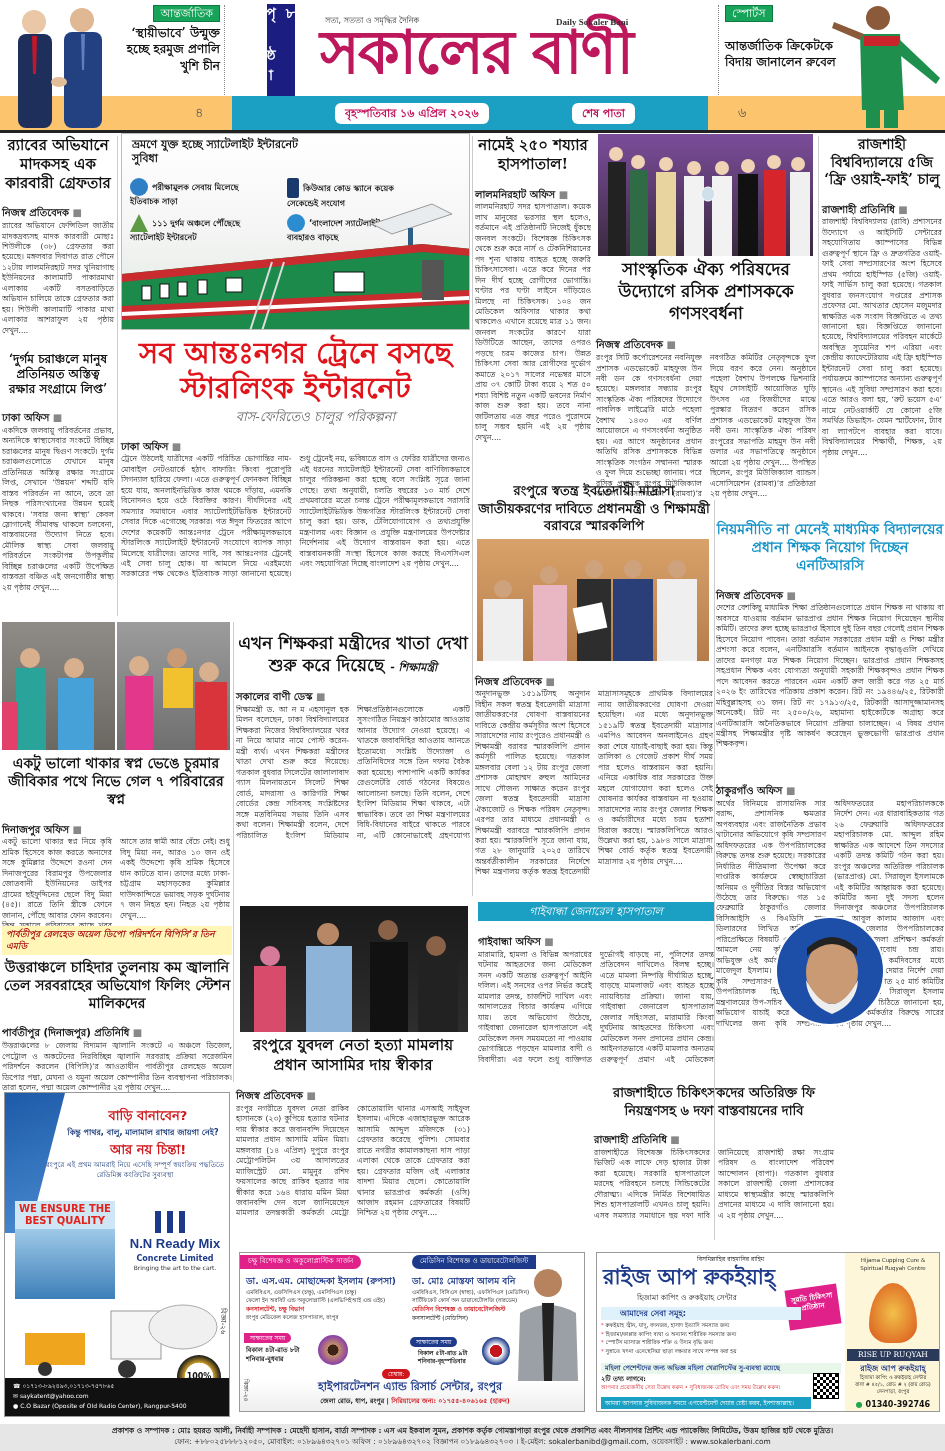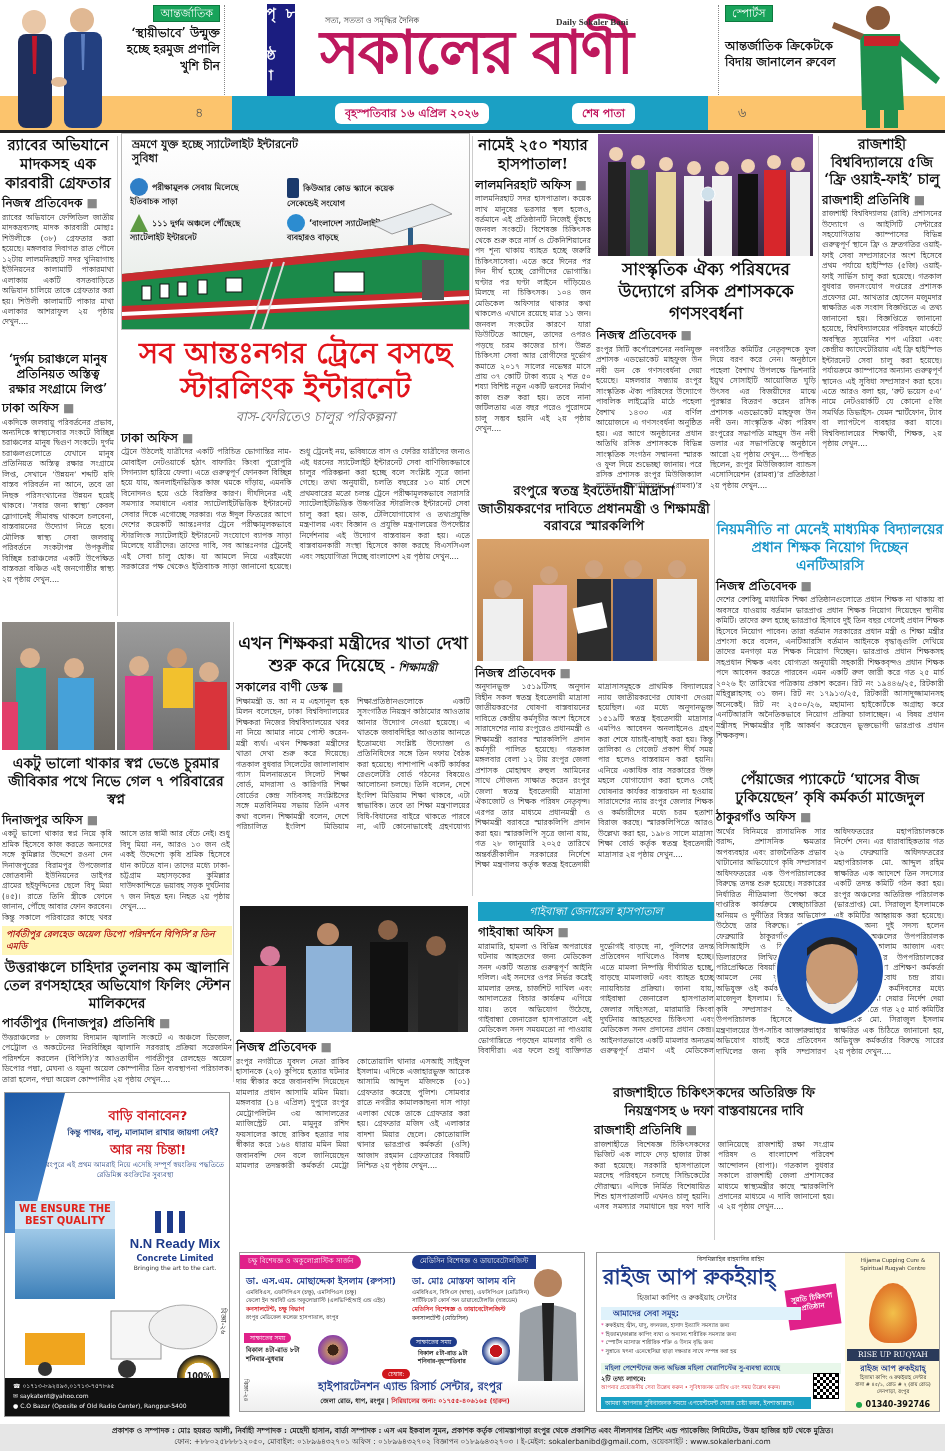--- a/index.html
+++ b/index.html
@@ -1,19 +1,19 @@
 <!DOCTYPE html>
 <html><head>
 <meta charset="utf-8">
 <style>
 *{box-sizing:border-box;margin:0;padding:0}
 body{width:945px;height:1451px;background:#fff;font-family:"DejaVu Sans",sans-serif;color:#111;position:relative;overflow:hidden;font-size:8px;line-height:1.38}
 .abs{position:absolute}
 .head{font-family:"DejaVu Serif",serif;font-weight:bold;text-align:center;color:#111;line-height:1.25}
-.byline{font-weight:bold;font-size:12px;margin:3px 0 1px}
+.byline{font-weight:bold;font-size:10px;margin:14px 0 1px}
 .byline::after{content:" ■";color:#888}
 .body{font-size:7.6px;text-align:justify;color:#222}
 .cols2{column-count:2;column-gap:8px}
 .ph{background:linear-gradient(135deg,#6a6f78,#3b3f46);overflow:hidden}
 .rule{border-left:1px solid #ccc}
 .band-l{left:0;top:96px;width:232px;height:34px;background:#fcc46d}
 .band-m{left:232px;top:96px;width:476px;height:34px;background:#1ba0c4}
 .band-r{left:708px;top:96px;width:237px;height:34px;background:#fcc46d}
 .tag{background:#18a35a;color:#fff;font-size:11px;padding:0 6px;border:1px solid #0d7a3f;display:inline-block}
 .pill{background:#fff;border-radius:6px;color:#c0115a;font-size:11px;padding:3px 10px;font-weight:bold}
@@ -181,21 +181,20 @@
   <div class="body cols2" style="height:214px;overflow:hidden">অনুদানভুক্ত ১৫১৯টিসহ অনুদান বিহীন সকল স্বতন্ত্র ইবতেদায়ী মাদ্রাসা জাতীয়করণের ঘোষণা বাস্তবায়নের দাবিতে কেন্দ্রীয় কর্মসূচীর অংশ হিসেবে সারাদেশের ন্যায় রংপুরেও প্রধানমন্ত্রী ও শিক্ষামন্ত্রী বরাবর স্মারকলিপি প্রদান কর্মসূচী পালিত হয়েছে। গতকাল মঙ্গলবার বেলা ১২ টায় রংপুর জেলা প্রশাসক মোহাম্মদ রুহুল আমিনের সাথে সৌজন্য সাক্ষাত করেন রংপুর জেলা স্বতন্ত্র ইবতেদায়ী মাদ্রাসা ঐক্যজোট ও শিক্ষক পরিষদ নেতৃবৃন্দ। এরপর তার মাধ্যমে প্রধানমন্ত্রী ও শিক্ষামন্ত্রী বরাবরে স্মারকলিপি প্রদান করা হয়। স্মারকলিপি সূত্রে জানা যায়, গত ২৮ জানুয়ারি ২০২৫ তারিখে অন্তর্বর্তীকালীন সরকারের নির্দেশে শিক্ষা মন্ত্রণালয় কর্তৃক স্বতন্ত্র ইবতেদায়ী মাদ্রাসাসমূহকে প্রাথমিক বিদ্যালয়ের ন্যায় জাতীয়করণের ঘোষণা দেওয়া হয়েছিল। এর মধ্যে অনুদানভুক্ত ১৫১৯টি স্বতন্ত্র ইবতেদায়ী মাদ্রাসার এমপিও আবেদন অনলাইনেও গ্রহণ করা শেষে যাচাই-বাছাই করা হয়। কিন্তু তালিকা ও গেজেট প্রকাশ দীর্ঘ সময় পার হলেও বাস্তবায়ন করা হয়নি। এনিয়ে একাধিক বার সরকারের উক্ত মহলে যোগাযোগ করা হলেও সেই ঘোষনার কার্যকর বাস্তবায়ন না হওয়ায় সারাদেশের ন্যায় রংপুর জেলার শিক্ষক ও কর্মচারীদের মধ্যে চরম হতাশা বিরাজ করছে। স্মারকলিপিতে আরও উল্লেখ্য করা হয়, ১৯৮৪ সালে মাদ্রাসা শিক্ষা বোর্ড কর্তৃক স্বতন্ত্র ইবতেদায়ী মাদ্রাসার ২য় পৃষ্ঠায় দেখুন....</div>
 </div>
 
 <div class="abs" style="left:716px;top:520px;width:228px;">
   <div class="head" style="font-size:14px;color:#1594c9;line-height:1.3">নিয়মনীতি না মেনেই মাধ্যমিক বিদ্যালয়ের প্রধান শিক্ষক নিয়োগ দিচ্ছেন এনটিআরসি</div>
   <div class="byline">নিজস্ব প্রতিবেদক</div>
   <div class="body" style="height:144px;overflow:hidden">দেশের বেশকিছু মাধ্যমিক শিক্ষা প্রতিষ্ঠানগুলোতে প্রধান শিক্ষক না থাকায় বা অবসরে যাওয়ায় বর্তমান ভারপ্রাপ্ত প্রধান শিক্ষক নিয়োগ দিয়েছেন স্থানীয় কমিটি। তাদের রুল হচ্ছে ভারপ্রাপ্ত হিসাবে দুই তিন বছর গেলেই প্রধান শিক্ষক হিসেবে নিয়োগ পাবেন। তারা বর্তমান সরকারের প্রধান মন্ত্রী ও শিক্ষা মন্ত্রীর প্রশংসা করে বলেন, এনটিআরসি বর্তমান আইনকে বৃদ্ধাঙ্গুলি দেখিয়ে তাদের মনগড়া মত শিক্ষক নিয়োগ দিচ্ছেন। ভারপ্রাপ্ত প্রধান শিক্ষকসহ সহপ্রধান শিক্ষক এবং যোগ্যতা অনুযায়ী সহকারী শিক্ষকবৃন্দও প্রধান শিক্ষক পদে আবেদন করতে পারবেন এমন একটি রুল জারী করে গত ২৫ মার্চ ২০২৬ ইং তারিখের পত্রিকায় প্রকাশ করেন। রিট নং ১৯৪৪৬/২৫, রিটকারী মহিবুল্লাহসহ ৩১ জন। রিট নং ১৭৯১৩/২৫, রিটকারী আসাদুজ্জামানসহ অনেকেই। রিট নং ২৫০০/২৬, মহামান্য হাইকোর্টকে অগ্রাহ্য করে এনটিআরসি অনৈতিকভাবে নিয়োগ প্রক্রিয়া চালাচ্ছেন। এ বিষয় প্রধান মন্ত্রীসহ শিক্ষামন্ত্রীর দৃষ্টি আকর্ষণ করেছেন ভুক্তভোগী ভারপ্রাপ্ত প্রধান শিক্ষকবৃন্দ।</div>
 </div>
 
 <div class="abs" style="left:716px;top:770px;width:228px;">
-  <div class="head" style="font-size:14px;line-height:1.3">পেঁয়াজের প্যাকেটে ‘ঘাসের বীজ ঢুকিয়েছেন’ কৃষি কর্মকর্তা মাজেদুল</div>
   <div class="byline">ঠাকুরগাঁও অফিস</div>
   <div class="body cols2" style="height:452px;overflow:hidden">অর্থের বিনিময়ে রাসায়নিক সার বরাদ্দ, প্রশাসনিক ক্ষমতার অপব্যবহার এবং রাজনৈতিক প্রভাব খাটানোর অভিযোগে কৃষি সম্প্রসারণ অধিদফতরের এক উপপরিচালকের বিরুদ্ধে তদন্ত শুরু হয়েছে। সরকারের নির্ধারিত নীতিমালা উপেক্ষা করে দাপ্তরিক কার্যক্রমে স্বেচ্ছাচারিতা অনিয়ম ও দুর্নীতির বিস্তর অভিযোগ উঠেছে তার বিরুদ্ধে। গত ১৫ ফেব্রুয়ারি ঠাকুরগাঁও জেলার বিসিআইসি ও বিএডিসি সার ডিলারদের লিখিত অভিযোগের পরিপ্রেক্ষিতে বিষয়টি গুরুত্বের সঙ্গে আমলে নেয় কৃষি মন্ত্রণালয়। অভিযুক্ত ওই কর্মকর্তার নাম মো. মাজেদুল ইসলাম। তিনি ঠাকুরগাঁও কৃষি সম্প্রসারণ অধিদফতরের উপপরিচালক হিসেবে কর্মরত মন্ত্রণালয়ের উপ-সচিব আক্তারুন্নাহার অভিযোগ যাচাই করে প্রতিবেদন দাখিলের জন্য কৃষি সম্প্রসারণ অধিদফতরের মহাপরিচালককে নির্দেশ দেন। এর ধারাবাহিকতায় গত ২৬ ফেব্রুয়ারি অধিদফতরের মহাপরিচালক মো. আব্দুল রহিম স্বাক্ষরিত এক আদেশে তিন সদস্যের একটি তদন্ত কমিটি গঠন করা হয়। রংপুর অঞ্চলের অতিরিক্ত পরিচালক (ভারপ্রাপ্ত) মো. সিরাজুল ইসলামকে এই কমিটির আহ্বায়ক করা হয়েছে। কমিটির অন্য দুই সদস্য হলেন দিনাজপুর অঞ্চলের উপপরিচালক মো. আবুল কালাম আজাদ এবং পঞ্চগড় জেলার উপপরিচালকের কার্যালয়ের জেলা প্রশিক্ষণ কর্মকর্তা (ভারপ্রাপ্ত) সুবোধ চন্দ্র রায়। কমিটিকে ১০ কর্মদিবসের মধ্যে প্রতিবেদন জমা দেয়ার নির্দেশ দেয়া হয়। পরবর্তীতে গত ২৫ মার্চ কমিটির আহ্বায়ক মো. সিরাজুল ইসলাম স্বাক্ষরিত এক চিঠিতে জানানো হয়, অভিযুক্ত কর্মকর্তার বিরুদ্ধে সারের ২য় পৃষ্ঠায় দেখুন....</div>
 </div>
 <div class="abs" style="left:775px;top:916px;width:110px;height:110px;border-radius:50%;background:#1d4fa8;border:2px solid #fff;overflow:hidden">
   <svg width="110" height="110" viewBox="0 0 110 110">
     <ellipse cx="55" cy="54" rx="26" ry="32" fill="#c99a74"></ellipse>
       <path d="M29 62 Q55 110 81 62 Q80 86 55 96 Q30 86 29 62 Z" fill="#eee"></path>
       <path d="M30 38 Q55 14 80 38 L80 30 Q55 8 30 30 Z" fill="#222"></path>
   </svg>
 </div>
@@ -228,38 +227,39 @@
 </div>
 
 <div class="abs" style="left:236px;top:632px;width:234px;">
   <div class="head" style="font-size:17px;line-height:1.3"><span>এখন শিক্ষকরা মন্ত্রীদের খাতা দেখা শুরু করে দিয়েছে</span> <span style="font-size:11px;font-style:italic">- শিক্ষামন্ত্রী</span></div>
   <div class="byline">সকালের বাণী ডেস্ক</div>
   <div class="body cols2" style="height:146px;overflow:hidden">শিক্ষামন্ত্রী ড. আ ন ম এহসানুল হক মিলন বলেছেন, ঢাকা বিশ্ববিদ্যালয়ের শিক্ষকরা নিজের বিশ্ববিদ্যালয়ের খবর না নিয়ে আমার নামে পোস্ট করেন- মন্ত্রী ব্যর্থ। এখন শিক্ষকরা মন্ত্রীদের খাতা দেখা শুরু করে দিয়েছে। গতকাল বুধবার সিলেটের জালালাবাদ গ্যাস মিলনায়তনে সিলেট শিক্ষা বোর্ড, মাদরাসা ও কারিগরি শিক্ষা বোর্ডের কেন্দ্র সচিবসহ সংশ্লিষ্টদের সঙ্গে মতবিনিময় সভায় তিনি এসব কথা বলেন। শিক্ষামন্ত্রী বলেন, দেশে পরিচালিত ইংলিশ মিডিয়াম শিক্ষাপ্রতিষ্ঠানগুলোকে একটি সুসংগঠিত নিয়ন্ত্রণ কাঠামোর আওতায় আনার উদ্যোগ নেওয়া হয়েছে। এ খাতকে জবাবদিহির আওতায় আনতে ইতোমধ্যে সংশ্লিষ্ট উদ্যোক্তা ও প্রতিনিধিদের সঙ্গে তিন দফায় বৈঠক করা হয়েছে। পাশাপাশি একটি কার্যকর রেগুলেটরি বোর্ড গঠনের বিষয়েও আলোচনা চলছে। তিনি বলেন, দেশে ইংলিশ মিডিয়াম শিক্ষা থাকবে, এটা স্বাভাবিক। তবে তা শিক্ষা মন্ত্রণালয়ের বিধি-বিধানের বাইরে থাকতে পারবে না, এটি কোনোভাবেই গ্রহণযোগ্য নয়। শিক্ষামন্ত্রী বলেন, শিক্ষা ব্যবস্থাকে আধুনিক ও যুগোপযোগী করতে সরকার ইতোমধ্যে বিভিন্ন উদ্যোগ নিয়েছে। এর মধ্যে রয়েছে কারিকুলাম সংস্কার, শিক্ষকদের প্রশিক্ষণ ২য় পৃষ্ঠায় দেখুন....</div>
 </div>
 
 <div class="abs" style="left:2px;top:926px;width:230px;">
   <div style="background:#fff6b8;font-style:italic;color:#b01a1a;font-size:9px;padding:2px 4px;font-weight:bold">পার্বতীপুর রেলহেড অয়েল ডিপো পরিদর্শনে বিপিসি’র তিন এমডি</div>
-  <div class="head" style="font-size:14px;line-height:1.3;margin-top:3px">উত্তরাঞ্চলে চাহিদার তুলনায় কম জ্বালানি তেল রণসহাহের অভিযোগ ফিলিং স্টেশন মালিকদের</div>
+  <div class="head" style="font-size:14px;line-height:1.3;margin-top:3px">উত্তরাঞ্চলে চাহিদার তুলনায় কম জ্বালানি তেল সরবরাহের অভিযোগ ফিলিং স্টেশন মালিকদের</div>
   <div class="byline">পার্বতীপুর (দিনাজপুর) প্রতিনিধি</div>
   <div class="body" style="height:56px;overflow:hidden">উত্তরাঞ্চলের ৮ জেলায় বিদ্যমান জ্বালানি সংকটে এ অঞ্চলে ডিজেল, পেট্রোল ও অকটেনের নিরবিচ্ছিন্ন জ্বালানি সরবরাহ প্রক্রিয়া সরেজমিন পরিদর্শনে করলেন (বিপিসি)’র আওতাধীন পার্বতীপুর রেলহেড অয়েল ডিপোর পদ্মা, মেঘনা ও যমুনা অয়েল কোম্পানীর তিন ব্যবস্থাপনা পরিচালক। তারা হলেন, পদ্মা অয়েল কোম্পানীর ২য় পৃষ্ঠায় দেখুন....</div>
 </div>
 
 <div class="abs ph" style="left:240px;top:906px;width:228px;height:126px;background:linear-gradient(#1a1a1a,#2e2e2e)">
   <svg width="228" height="126" viewBox="0 0 228 126">
     <circle cx="30" cy="50" r="10" fill="#d67a9a"></circle>
       <rect x="14" y="60" width="32" height="66" fill="#d94b6a"></rect>
     <circle cx="88" cy="28" r="11" fill="#b88766"></circle>
       <rect x="66" y="40" width="46" height="86" fill="#8eb3d9"></rect>
     <circle cx="148" cy="24" r="10" fill="#8a6247"></circle>
       <rect x="130" y="36" width="38" height="90" fill="#111"></rect>
     <circle cx="196" cy="40" r="10" fill="#8a6247"></circle>
       <rect x="178" y="52" width="40" height="74" fill="#222"></rect>
   </svg>
 </div>
 <div class="abs" style="left:236px;top:1036px;width:234px;">
+  <div class="head" style="font-size:15px;line-height:1.3">রংপুরে যুবদল নেতা হত্যা মামলায় প্রধান আসামির দায় স্বীকার</div>
   <div class="byline">নিজস্ব প্রতিবেদক</div>
   <div class="body cols2" style="height:136px;overflow:hidden">রংপুর নগরীতে যুবদল নেতা রাকিব হাসানকে (২৩) কুপিয়ে হত্যার ঘটনার দায় স্বীকার করে জবানবন্দি দিয়েছেন মামলার প্রধান আসামি মমিন মিয়া। মঙ্গলবার (১৪ এপ্রিল) দুপুরে রংপুর মেট্রোপলিটন ৩য় আদালতের ম্যাজিস্ট্রেট মো. মামুনুর রশিদ ফয়সালের কাছে রাকিব হত্যার দায় স্বীকার করে ১৬৪ ধারায় মমিন মিয়া জবানবন্দি দেন বলে জানিয়েছেন মামলার তদন্তকারী কর্মকর্তা মেট্রো কোতোয়ালি থানার এসআই সাইফুল ইসলাম। এদিকে এজাহারভুক্ত আরেক আসামি আব্দুল মজিদকে (৩১) গ্রেফতার করেছে পুলিশ। সোমবার রাতে নগরীর কামালকাছনা দাস পাড়া এলাকা থেকে তাকে গ্রেফতার করা হয়। গ্রেফতার মজিদ ওই এলাকার বাদশা মিয়ার ছেলে। কোতোয়ালি থানার ভারপ্রাপ্ত কর্মকর্তা (ওসি) আজাদ রহমান গ্রেফতারের বিষয়টি নিশ্চিত ২য় পৃষ্ঠায় দেখুন....</div>
 </div>
 
 <div class="abs" style="left:478px;top:902px;width:236px;">
   <div style="background:#1ba0c4;color:#fff;font-style:italic;font-size:11px;text-align:center;padding:2px 0">গাইবান্ধা জেনারেল হাসপাতাল</div>
   <div class="byline">গাইবান্ধা অফিস</div>
   <div class="body cols2" style="height:116px;overflow:hidden">মারামারি, হামলা ও বিভিন্ন অপরাধের ঘটনায় আহতদের জন্য মেডিকেল সনদ একটি অত্যন্ত গুরুত্বপূর্ণ আইনি দলিল। এই সনদের ওপর নির্ভর করেই মামলার তদন্ত, চার্জশিট দাখিল এবং আদালতের বিচার কার্যক্রম এগিয়ে যায়। তবে অভিযোগ উঠেছে, গাইবান্ধা জেনারেল হাসপাতালে এই মেডিকেল সনদ সময়মতো না পাওয়ায় ভোগান্তিতে পড়ছেন মামলার বাদী ও বিবাদীরা। এর ফলে শুধু ব্যক্তিগত দুর্ভোগই বাড়ছে না, পুলিশের তদন্ত প্রতিবেদন দাখিলেও বিলম্ব হচ্ছে। এতে মামলা নিষ্পত্তি দীর্ঘায়িত হচ্ছে, বাড়ছে মামলাজট এবং ব্যাহত হচ্ছে ন্যায়বিচার প্রক্রিয়া। জানা যায়, গাইবান্ধা জেনারেল হাসপাতাল জেলার সহিংসতা, মারামারি কিংবা দুর্ঘটনায় আহতদের চিকিৎসা এবং মেডিকেল সনদ প্রদানের প্রধান কেন্দ্র। আইনগতভাবে একটি মামলার অন্যতম গুরুত্বপূর্ণ প্রমাণ এই মেডিকেল রিপোর্ট। কিন্তু অভিযোগ উঠেছে ২য় পৃষ্ঠায় দেখুন....</div>
 </div>
 
@@ -328,21 +328,21 @@
   <div style="position:absolute;left:20px;top:126px;width:300px;text-align:center;font-size:11px;font-weight:bold;color:#1e3a8a">হাইপারটেনশন এ্যান্ড রিসার্চ সেন্টার, রংপুর</div>
   <div style="position:absolute;left:40px;top:144px;width:270px;text-align:center;font-size:6.5px;font-weight:bold"><span>জেলা রোড, ধাপ, রংপুর</span> | <span style="color:#d0171d">সিরিয়ালের জন্য: ০১৭৫৫-৪০৬১৬৫ (হারুন)</span></div>
   <div style="position:absolute;left:2px;top:126px;writing-mode:vertical-rl;font-size:6px">বিজ্ঞা-২৪</div>
 </div>
 
 <div class="abs ad" style="left:596px;top:1252px;width:344px;height:160px;background:#fff;overflow:hidden">
   <div style="position:absolute;left:100px;top:2px;font-size:6px">বিসমিল্লাহির রাহমানির রাহিম</div>
   <div style="position:absolute;left:6px;top:10px;font-size:21px;font-weight:bold;color:#1e3a8a;font-family:'DejaVu Serif',serif">রাইজ আপ রুকইয়াহ্</div>
   <div style="position:absolute;left:40px;top:40px;font-size:7.5px">হিজামা কাপিং ও রুকইয়াহ সেন্টার</div>
   <div style="position:absolute;left:190px;top:34px;width:52px;height:40px;background:#e0218a;color:#fff;font-size:7px;font-weight:bold;text-align:center;padding-top:7px;transform:rotate(-8deg);line-height:1.3">সুন্নতি চিকিৎসা প্রতিষ্ঠান</div>
-  <div style="position:absolute;left:4px;top:54px;width:200px;background:#dff2fb;font-size:8px;font-weight:bold;color:#1e3a8a;padding:1px 12px">আমাদের সেবা সমূহ:</div>
+  <div style="position:absolute;left:4px;top:54px;width:200px;background:#dff2fb;font-size:8px;font-weight:bold;color:#1e3a8a;padding:1px 19px">আমাদের সেবা সমূহ:</div>
   <ul style="position:absolute;left:4px;top:68px;width:244px;list-style:none;font-size:5.5px;line-height:1.55">
     <li><span style="color:#e0218a">* </span><span>রুকইয়াহ জ্বীন, যাদু, বদনজর, হাসাদ ইত্যাদি সমস্যার জন্য</span></li>
     <li><span style="color:#e0218a">* </span><span>হিজামা/কাপ্পার কাপিং ব্যথা ও অন্যান্য শারীরিক সমস্যার জন্য</span></li>
     <li><span style="color:#e0218a">* </span><span>স্পোর্টস ম্যাসাজ শারীরিক শক্তি ও উদ্যম বৃদ্ধি জন্য</span></li>
     <li><span style="color:#e0218a">* </span><span>সুন্নাতে খৎনা এনেস্থেসিয়া ছাড়া দক্ষতার সাথে সম্পন্ন করা হয়</span></li>
   </ul>
   <div style="position:absolute;left:4px;top:110px;width:240px;background:#e8f7ea;font-size:6.5px;font-weight:bold;color:#1e3a8a;padding:1px 4px">মহিলা পেশেন্টদের জন্য অভিজ্ঞ মহিলা থেরাপিস্টের সু-ব্যবস্থা রয়েছে</div>
   <div style="position:absolute;left:4px;top:122px;font-size:6.5px;font-weight:bold">২টি তথ্য লাগবে:</div>
   <div style="position:absolute;left:4px;top:131px;width:210px;font-size:5.3px;color:#d0171d">আপনার প্রয়োজনীয় সেবা উল্লেখ করুন • সুবিধাজনক তারিখ এবং সময় উল্লেখ করুন।</div>
   <div style="position:absolute;left:4px;top:144px;width:210px;background:#1ba0c4;color:#fff;font-size:6px;padding:2px 4px">আমরা আপনার সুবিধাজনক সময়ে এপয়েন্টমেন্ট দেয়ার চেষ্টা করব, ইনশাআল্লাহ।</div>

